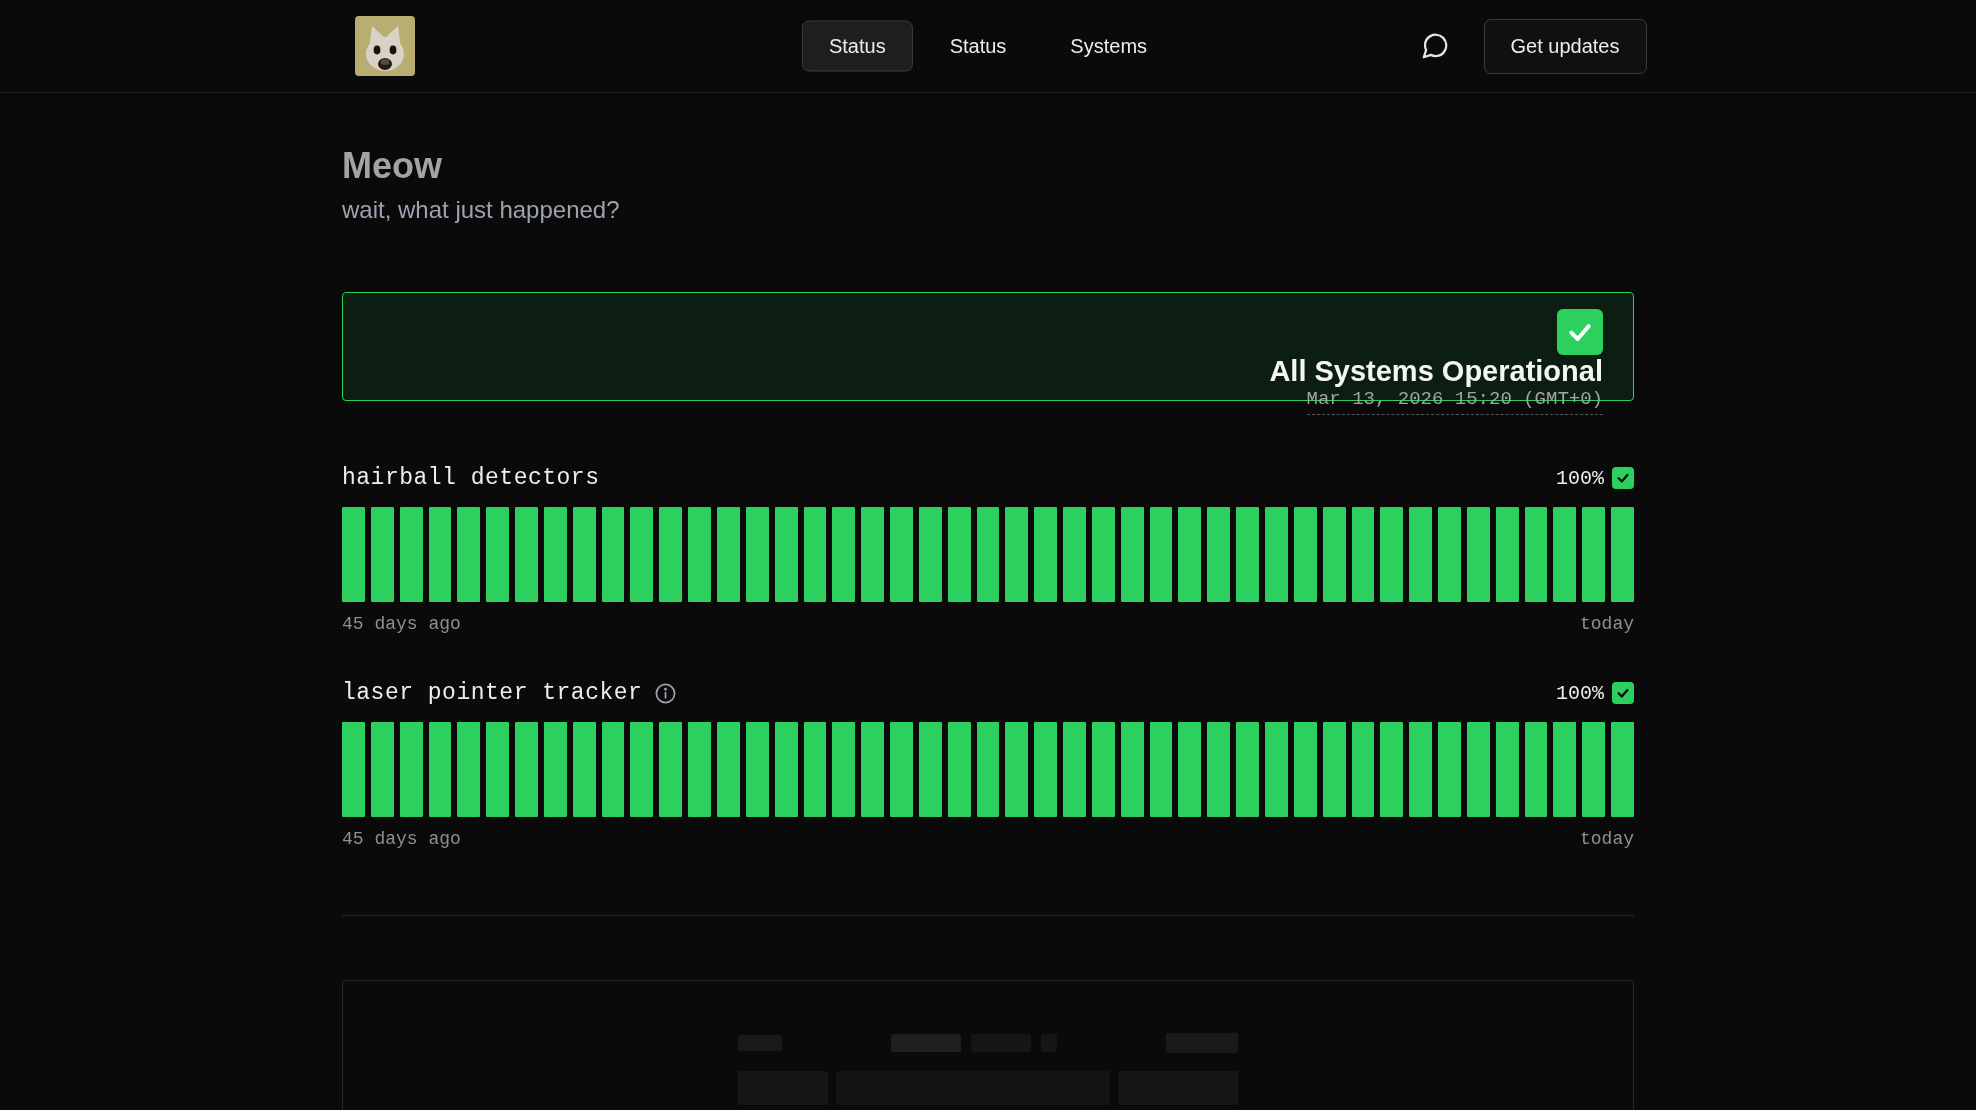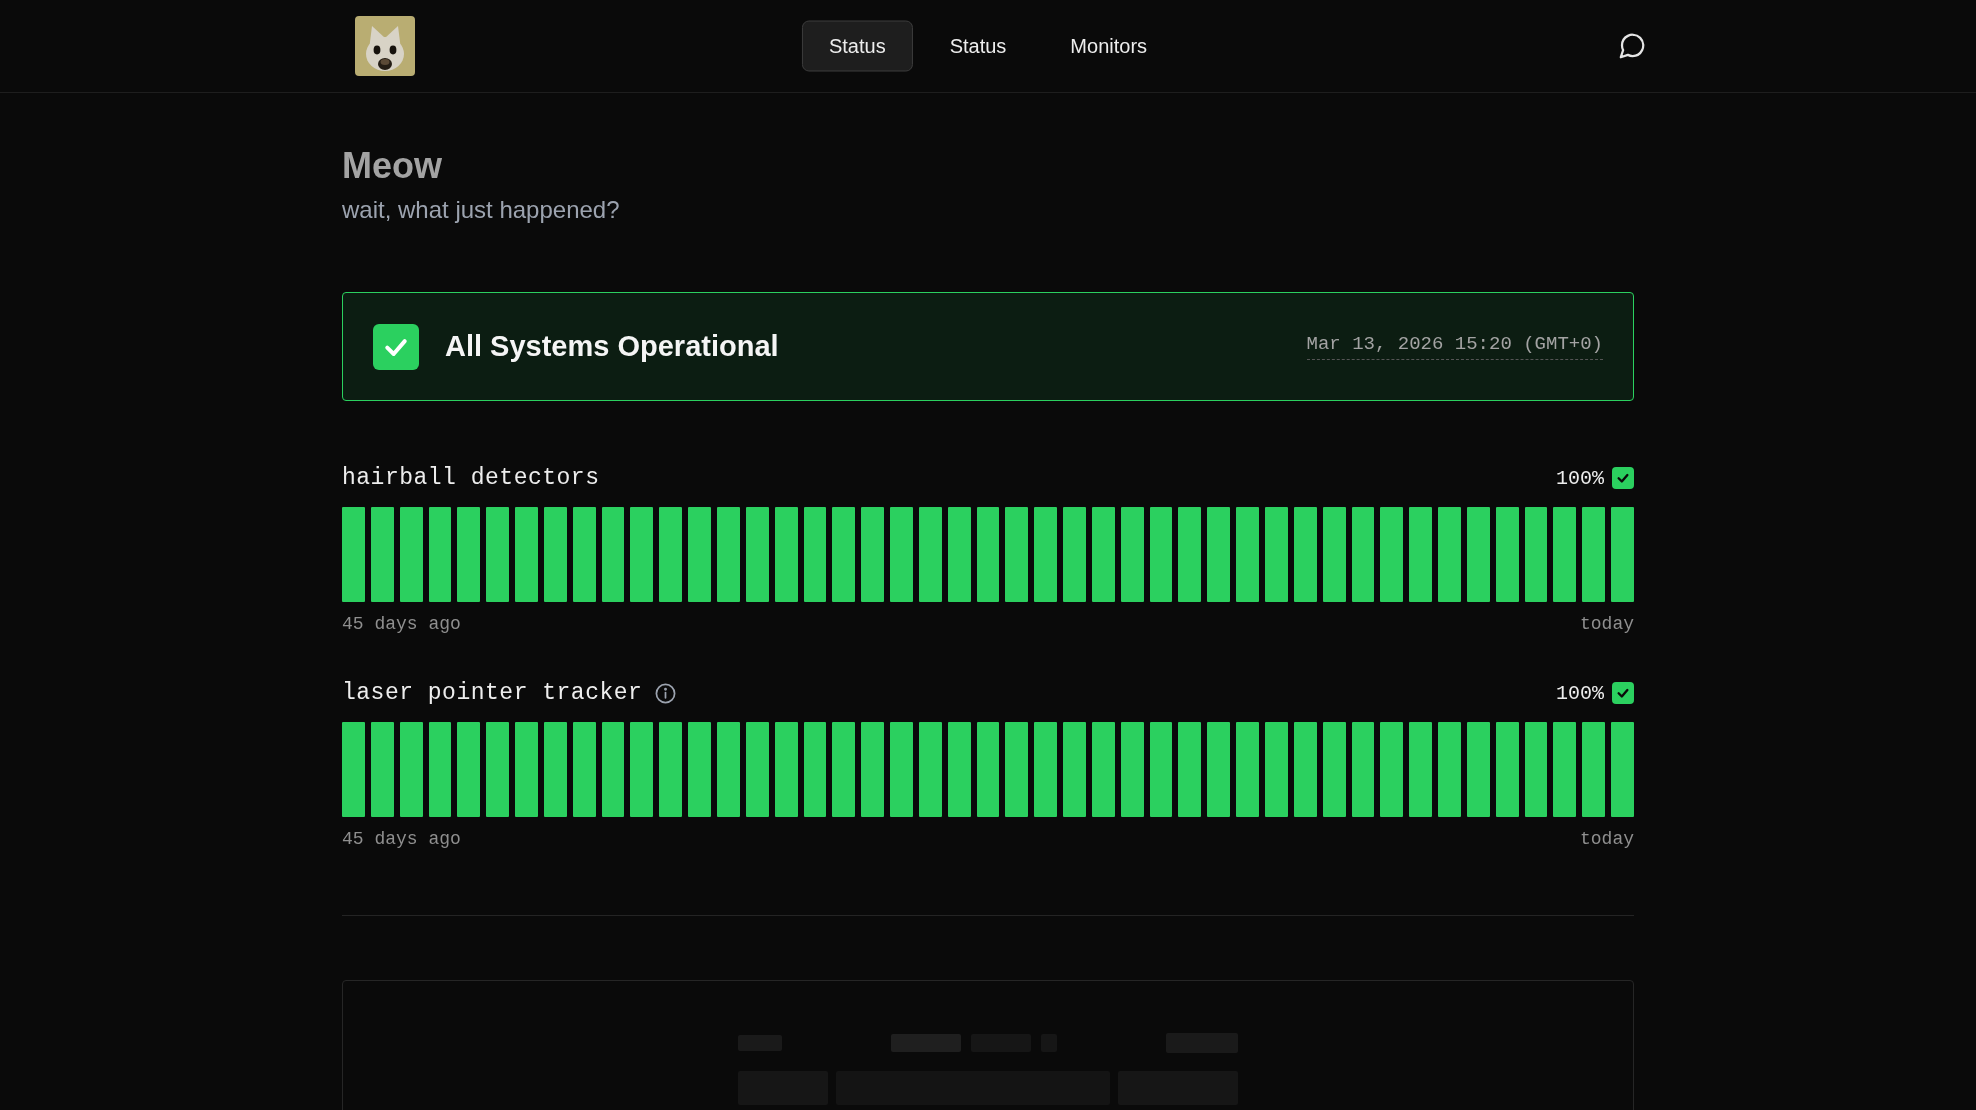--- a/index.html
+++ b/index.html
@@ -45,21 +45,21 @@
 
   
   .container { width:1292px; margin:0 auto; padding-top:52px; }
   .page-title { font-size:36px; font-weight:700; color:#a3a3a3; }
   .page-subtitle { font-size:24px; color:#9ca3af; margin-top:9px; }
 
   .status-banner {
     margin-top:68px; height:109px;
     border:1px solid var(--green); border-radius:4px;
     background:var(--banner-bg);
-    display:flex; align-items:center; padding:0 30px;
+    display:flex; align-items:flex-end; padding:16px 30px;flex-direction:column;
   }
   .banner-check {
     width:46px; height:46px; border-radius:6px; background:var(--green);
     display:flex; align-items:center; justify-content:center; flex:0 0 auto;
   }
   .banner-text { font-size:29px; font-weight:700; color:#f5f5f5; margin-left:26px; }
   .banner-time {
     margin-left:auto; font-size:19px; color:#a3a3a3;
     border-bottom:1px dashed #555; padding-bottom:4px; cursor:help;
   }
@@ -110,29 +110,30 @@
         <ellipse cx="22" cy="34" rx="3.4" ry="4.4" fill="#17130d"></ellipse>
         <ellipse cx="38" cy="34" rx="3.4" ry="4.4" fill="#17130d"></ellipse>
         <ellipse cx="30" cy="48" rx="7" ry="6" fill="#241d14"></ellipse>
         <ellipse cx="30" cy="46" rx="4.5" ry="3" fill="#5b4a36"></ellipse>
       </svg>
     </a>
 
     <nav class="nav-tabs">
       <button class="nav-tab active">Status</button>
       <button class="nav-tab">Status</button>
-      <button class="nav-tab">Monitors</button>
+      <button class="nav-tab">Systems</button>
     </nav>
 
     <div class="nav-right">
       <button class="chat-btn">
         <svg width="30" height="30" viewBox="0 0 24 24" fill="none" stroke="#e5e5e5" stroke-width="1.8" stroke-linecap="round" stroke-linejoin="round">
           <path d="M21 11.5a8.38 8.38 0 0 1-.9 3.8 8.5 8.5 0 0 1-7.6 4.7 8.38 8.38 0 0 1-3.8-.9L3 21l1.9-5.7a8.38 8.38 0 0 1-.9-3.8 8.5 8.5 0 0 1 4.7-7.6 8.38 8.38 0 0 1 3.8-.9h.5a8.48 8.48 0 0 1 8 8v.5z"></path>
         </svg>
       </button>
+      <button class="get-updates">Get updates</button>
     </div>
   </div>
 </header>
 
 <main class="container">
 
   <h1 class="page-title">Meow</h1>
   <p class="page-subtitle">wait, what just happened?</p>
 
   <section class="status-banner">

